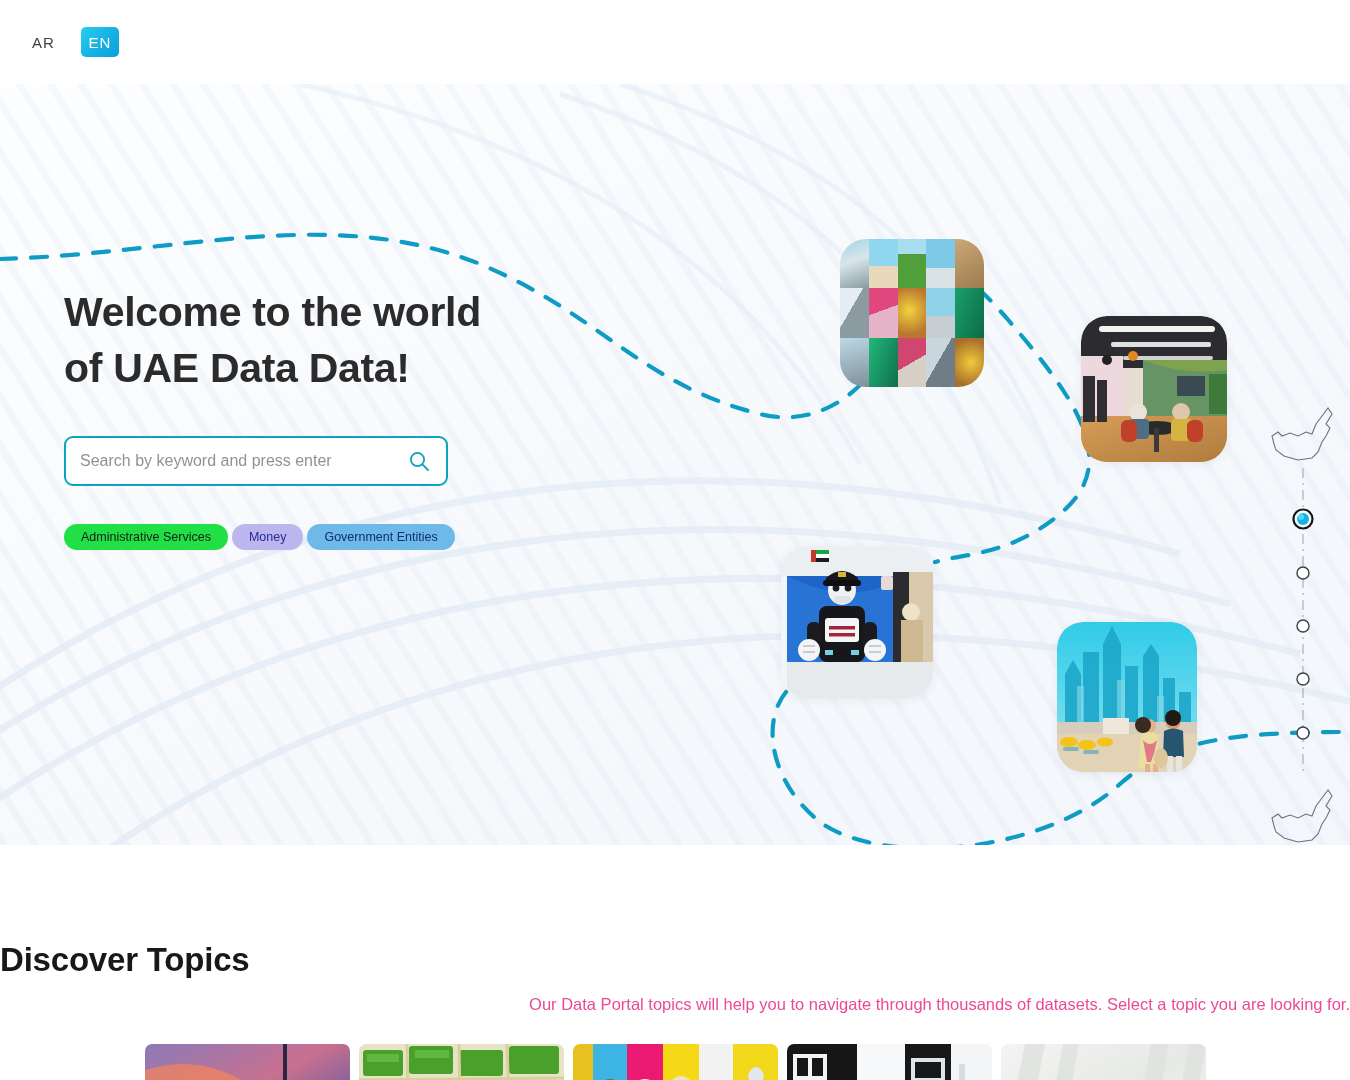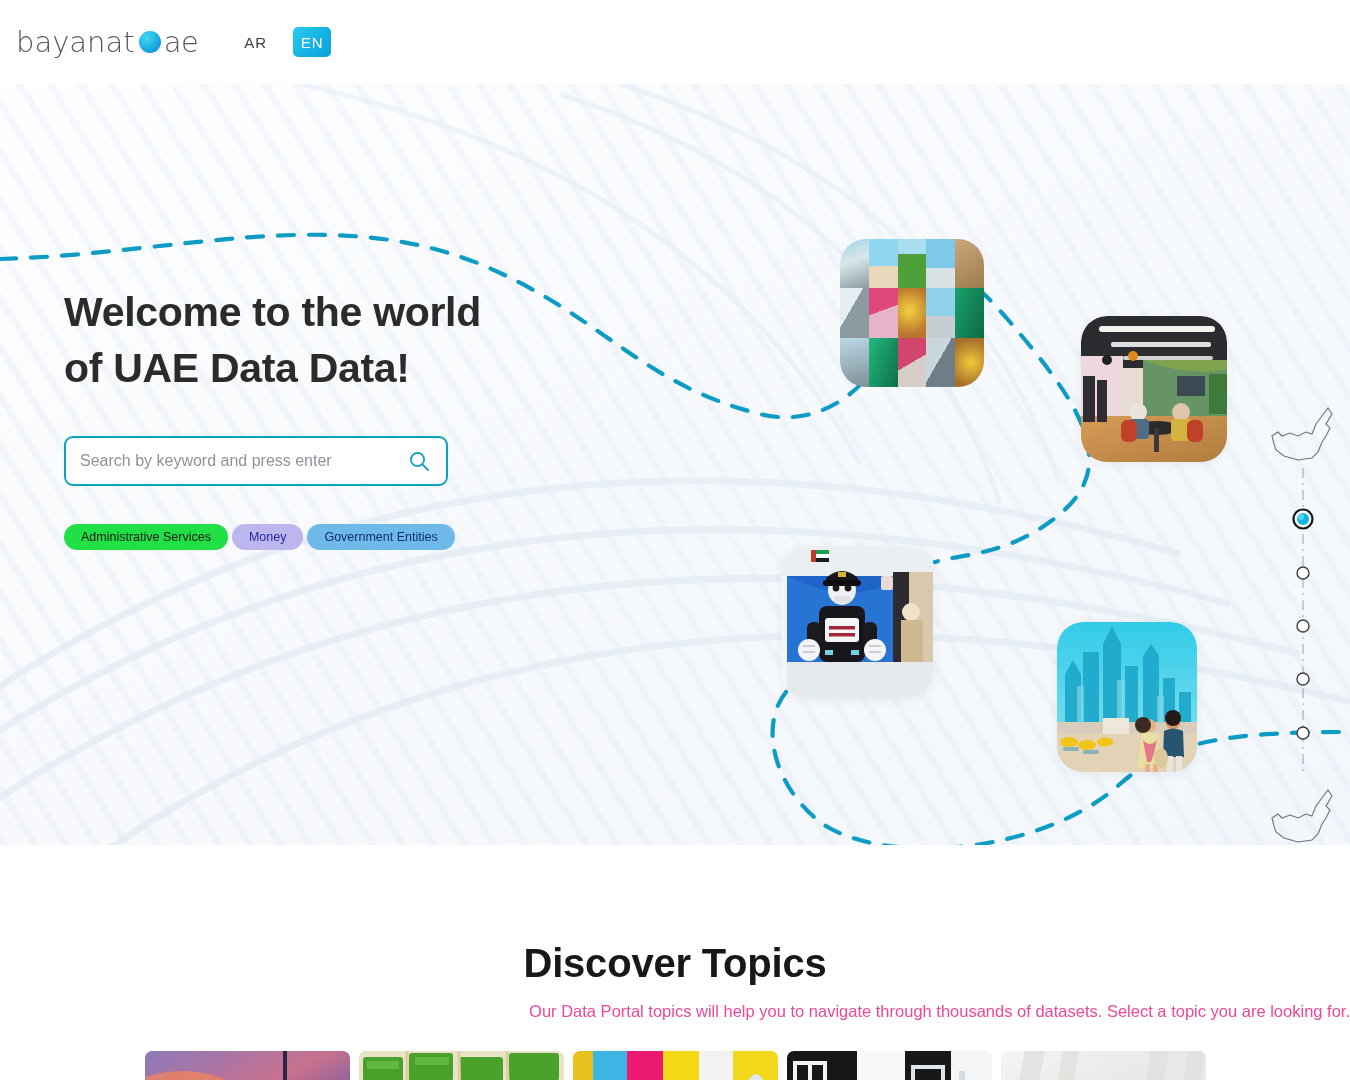--- a/index.html
+++ b/index.html
@@ -153,22 +153,21 @@
   .tile-office { left: 1081px; top: 232px; width: 146px; height: 146px; }
   .tile-robot  { left: 781px;  top: 462px; width: 152px; height: 152px; }
   .tile-beach  { left: 1057px; top: 538px; width: 140px; height: 150px; }
 
   
   .rail { position: absolute; left: 1268px; top: 322px; width: 70px; height: 440px; z-index: 7; }
 
   
   .discover { position: relative; background: #ffffff; padding-top: 96px; }
   .discover-title {
-    text-align: center;
-    font-size: 40px;
+    font-size: 33px;
     font-weight: 700;
     color: #17181a;
     letter-spacing: -0.2px;
   }
   .discover-sub {
     margin-top: 16px;
     text-align: right;
     font-size: 16.5px;
     color: #ec4899;
   }
@@ -185,25 +184,20 @@
     position: relative;
     cursor: pointer;
   }
   .topic-card .art { position: absolute; inset: 0; }
 </style>
 </head>
 <body>
 
 <div class="header">
 
-  <div class="logo">
-    <span class="word1">bayanat</span>
-    <span class="dot"></span>
-    <span class="word2">ae</span>
-  </div>
 
 
   <div class="lang-zone">
     <div class="lang-ar">AR</div>
     <div class="lang-en">EN</div>
   </div>
 </div>
 
 <div class="hero">
 

